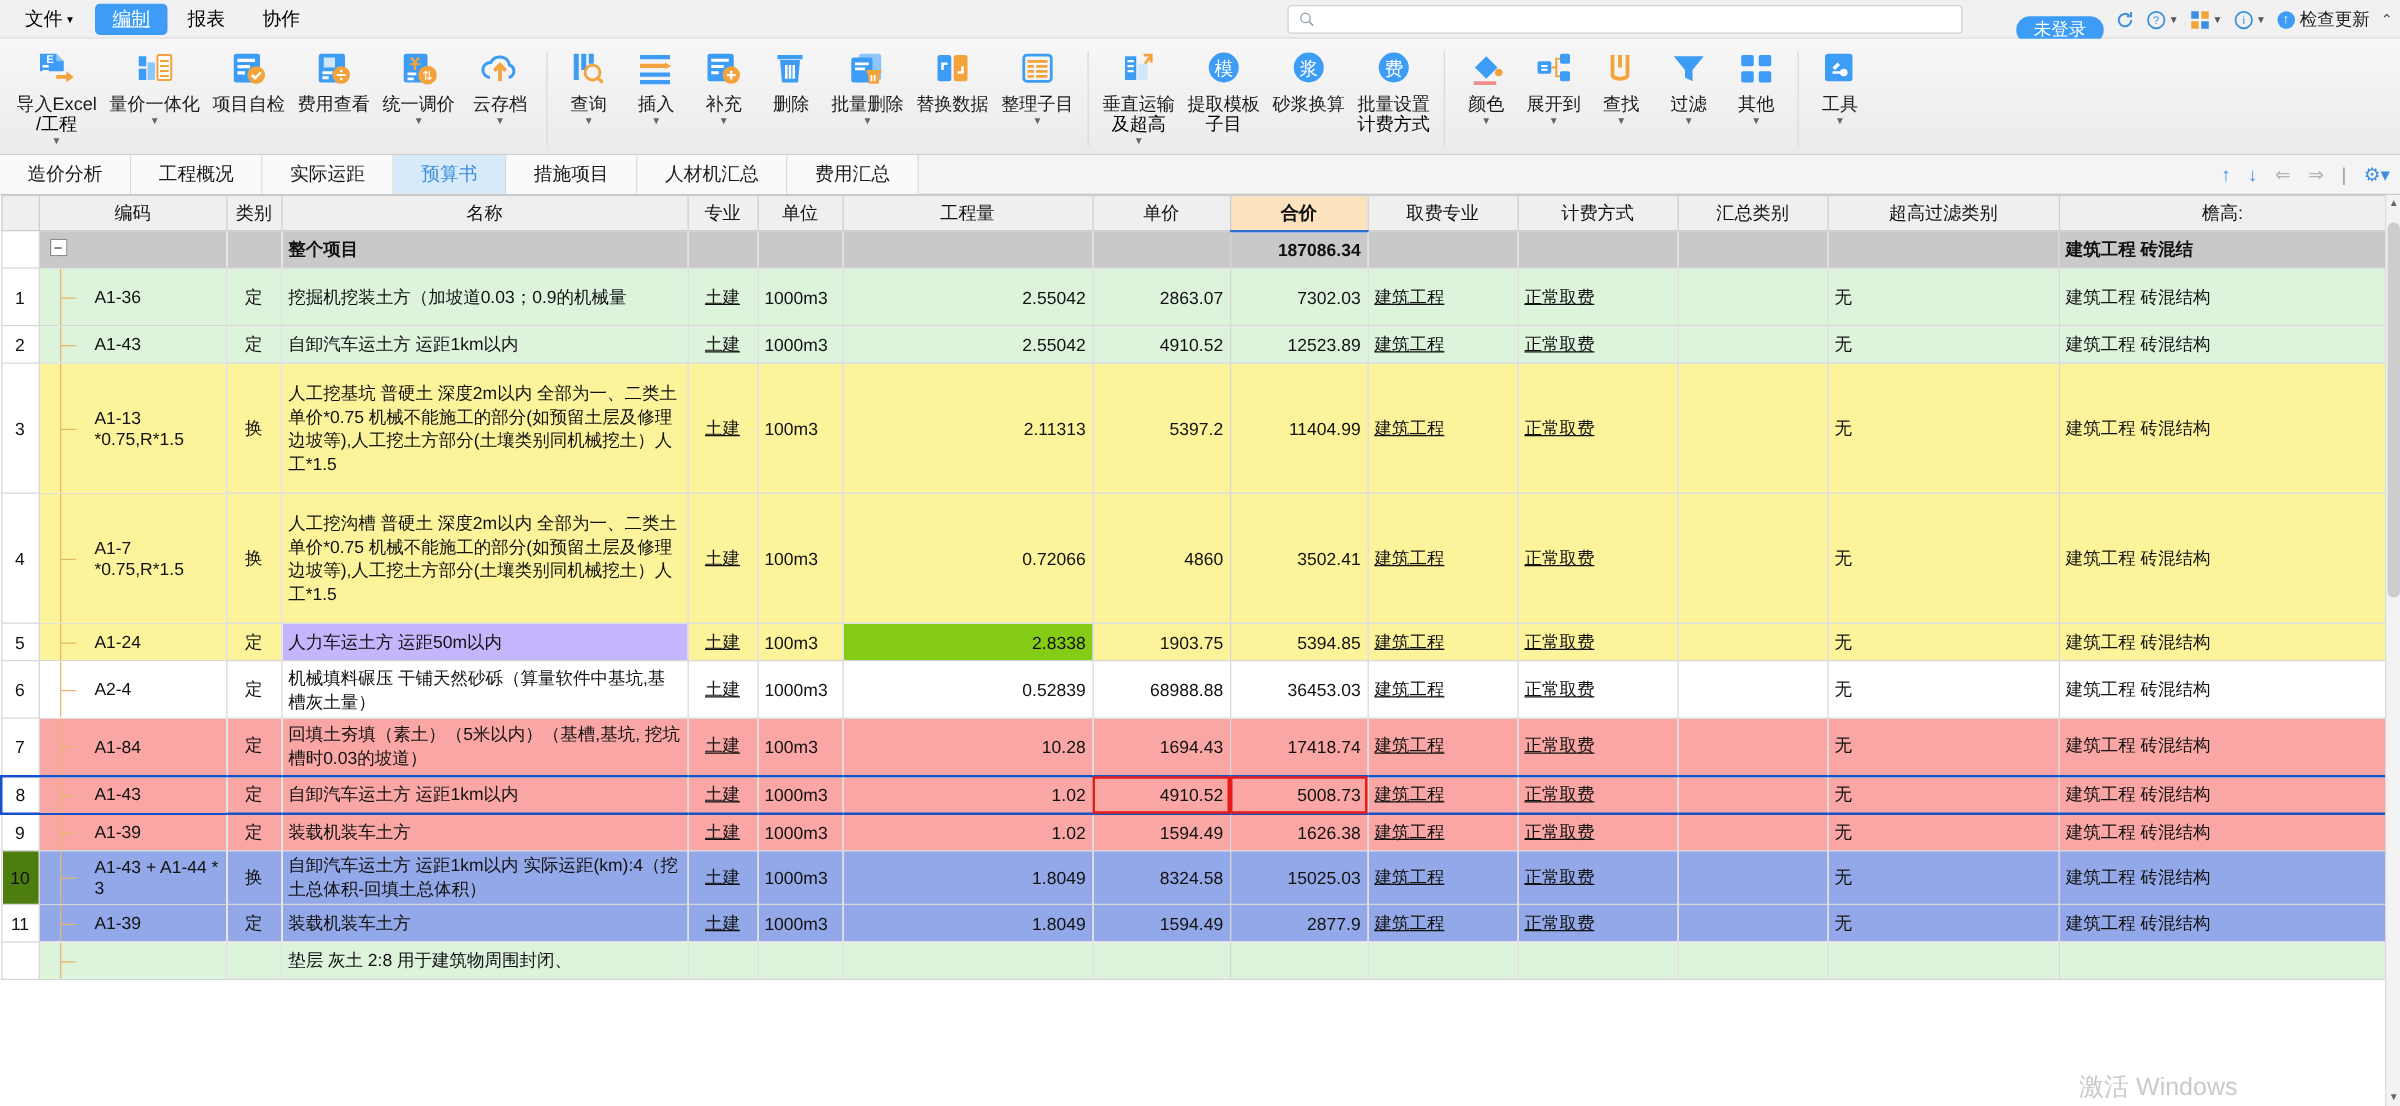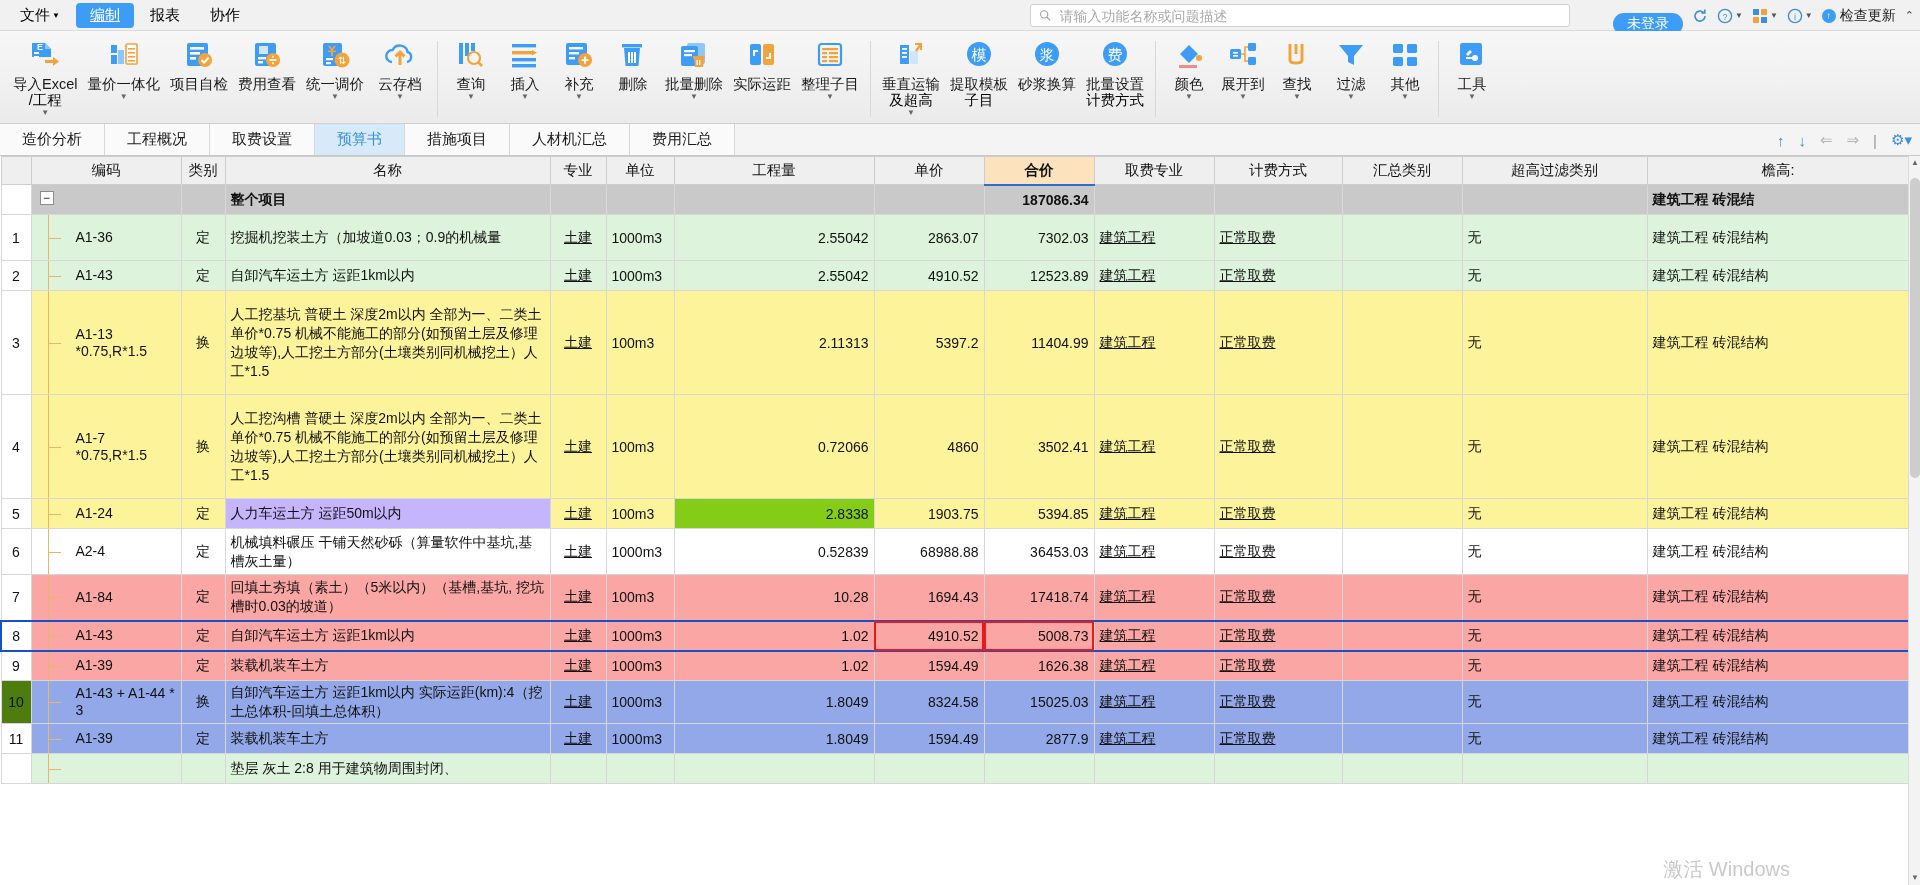--- a/index.html
+++ b/index.html
@@ -138,21 +138,20 @@
     </div>
     <div class="menu-item">
       <span>协作</span>
     </div>
 
     <div class="search-wrap">
       <svg width="13" height="13" viewBox="0 0 16 16">
         <circle cx="6.6" cy="6.6" r="4.6" fill="none" stroke="#9aa3ab" stroke-width="1.4"></circle>
         <line x1="10" y1="10" x2="14.2" y2="14.2" stroke="#9aa3ab" stroke-width="1.6"></line>
       </svg>
-      <input type="text" placeholder="请输入功能名称或问题描述" style="">
     </div>
 
     <div class="mb-right">
       <div class="login-pill">未登录</div>
       <div class="mb-ico">
         <svg width="16" height="16" viewBox="0 0 16 16">
             <path d="M13 8a5 5 0 1 1-1.6-3.6" fill="none" stroke="#3c8fdc" stroke-width="1.6"></path>
             <path d="M12.8 1.5v3.4h-3.4" fill="none" stroke="#3c8fdc" stroke-width="1.6"></path>
           </svg>
       </div>
@@ -359,21 +358,21 @@
 
     <div class="rb">
       <div class="ic">
         <svg width="34" height="32" viewBox="0 0 34 32">
           <rect x="5" y="4" width="11" height="21" rx="2" fill="#3c9cf6"></rect>
           <rect x="18" y="4" width="11" height="21" rx="2" fill="#f2a33c"></rect>
           <path d="M9 16V11h4" fill="none" stroke="#fff" stroke-width="2"></path>
           <path d="M25 13v5h-4" fill="none" stroke="#fff" stroke-width="2"></path>
         </svg>
       </div>
-      <div class="lb">实际运距</div>
+      <div class="lb">替换数据</div>
     </div>
 
     <div class="rb">
       <div class="ic">
         <svg width="34" height="32" viewBox="0 0 34 32">
           <rect x="6" y="4" width="22" height="21" rx="2.4" fill="none" stroke="#3c9cf6" stroke-width="2.2"></rect>
           <rect x="9" y="8" width="16" height="2.2" fill="#f2a33c"></rect>
           <rect x="9" y="12" width="5" height="2.2" fill="#f2a33c"></rect>
             <rect x="16" y="12" width="9" height="2.2" fill="#f2a33c"></rect>
           <rect x="9" y="16" width="5" height="2.2" fill="#f2a33c"></rect>
@@ -517,21 +516,21 @@
   </div>
 
   <div class="tabstrip">
     <div class="tabp">
         <span>造价分析</span>
       </div>
     <div class="tabp">
         <span>工程概况</span>
       </div>
     <div class="tabp">
-        <span>取费设置</span>
+        <span>实际运距</span>
       </div>
     <div class="tabp active">
         <span>预算书</span>
       </div>
     <div class="tabp">
         <span>措施项目</span>
       </div>
     <div class="tabp">
         <span>人材机汇总</span>
       </div>

